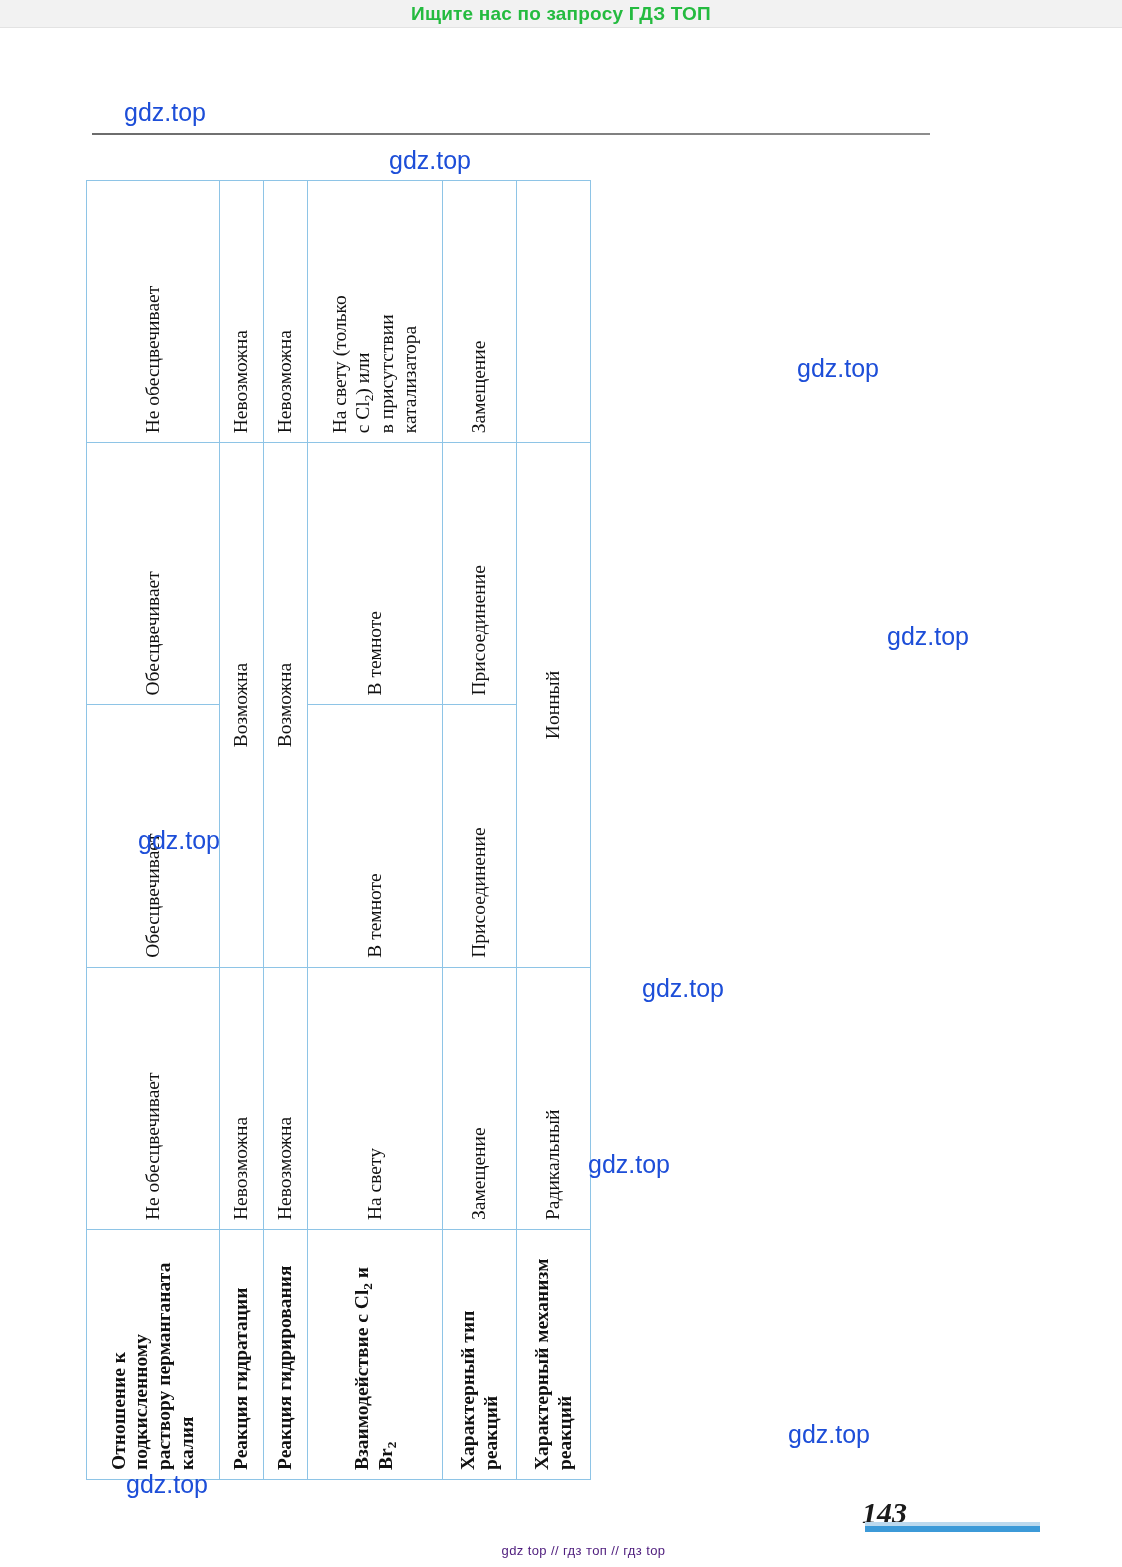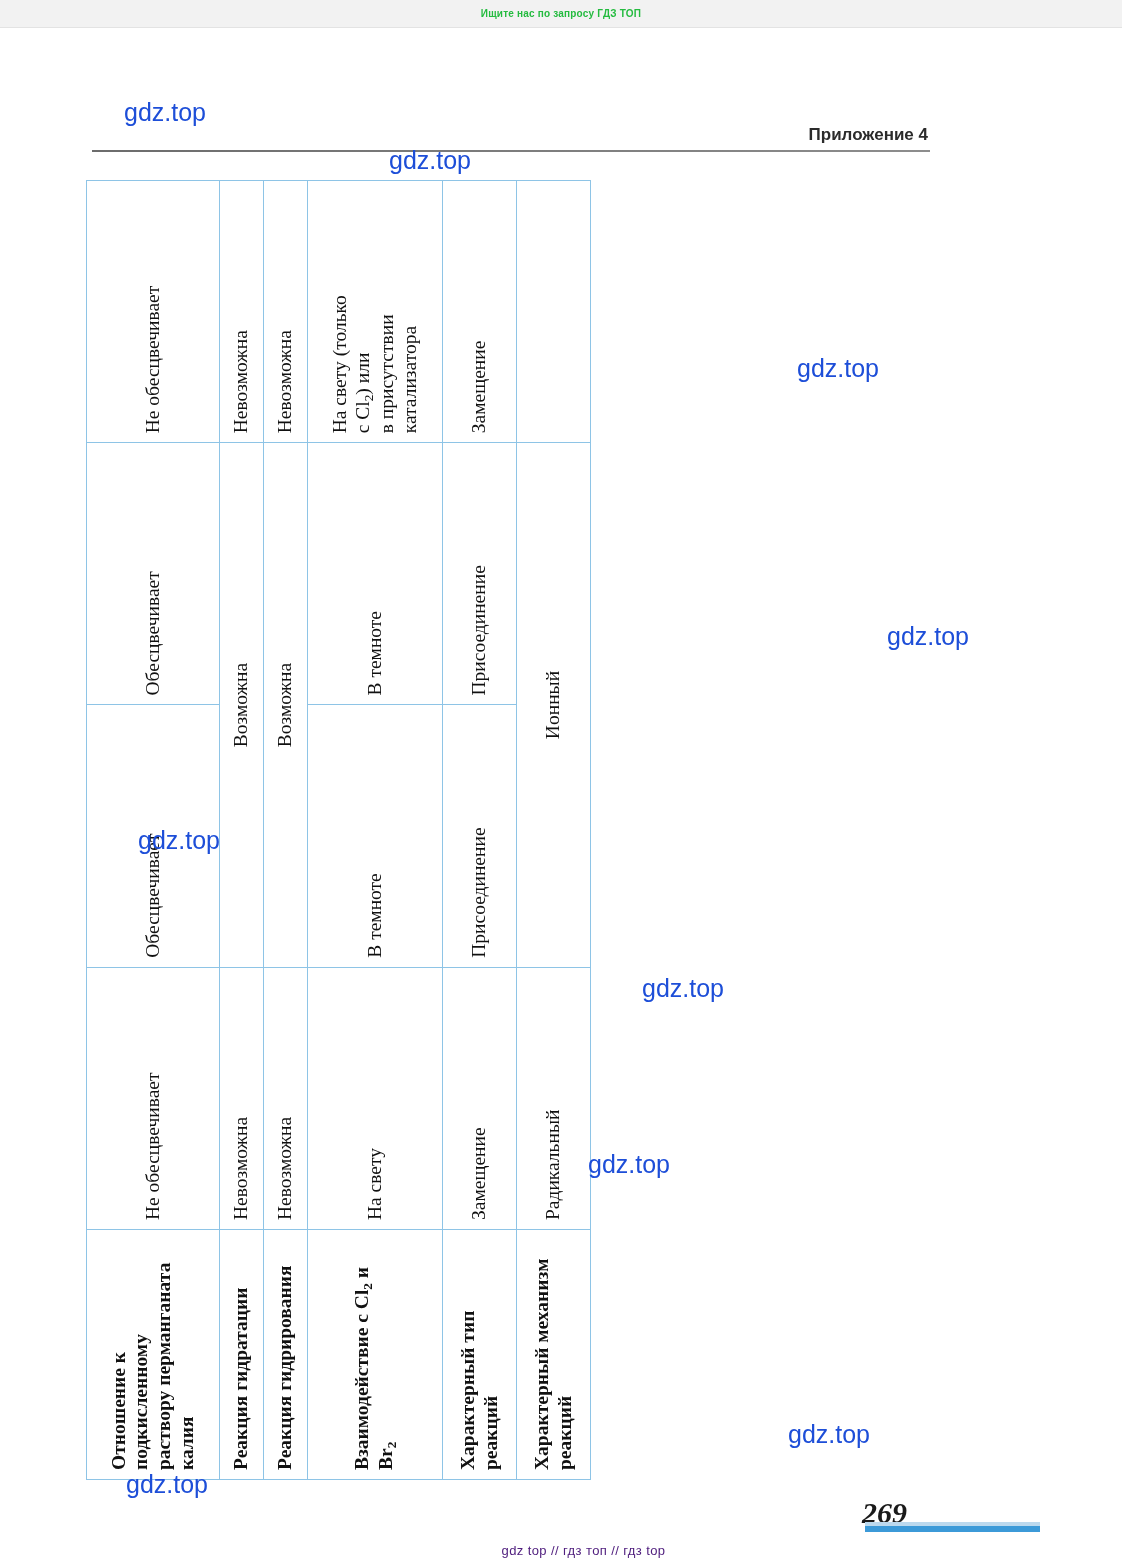--- a/index.html
+++ b/index.html
@@ -14,21 +14,21 @@
 
   
   #promo-banner{
     position:absolute; left:0; top:0; width:1122px; height:28px;
     background:#f2f2f2;
     display:flex; align-items:center; justify-content:center;
     border-bottom:1px solid #e3e3e3;
   }
   #promo-banner .promo-text{
     font-family:"Liberation Sans", sans-serif;
-    font-size:10px; font-weight:600; color:#24bb3f;
+    font-size:19px; font-weight:600; color:#24bb3f;
     letter-spacing:.2px;
   }
 
   
   #page-sheet{
     position:absolute; left:0; top:28px; width:1122px; height:1505px;
     background:#ffffff;
   }
 
   
@@ -125,21 +125,20 @@
 </head>
 <body>
 
 <div id="promo-banner">
   <span class="promo-text">Ищите нас по запросу ГДЗ ТОП</span>
 </div>
 
 <div id="page-sheet">
 
   <div id="running-head">
-    <div class="rh-title">Приложение 4</div>
     <div class="rh-rule"></div>
   </div>
 
   <div id="table-stage">
     <div id="table-rot">
       <table class="comparison">
         <tbody id="table-body">
             <tr>
               <td class="rowhead">Отношение к подкисленному<br>раствору перманганата калия</td>
               <td class="cell">Не обесцвечивает</td>
@@ -178,21 +177,21 @@
               <td class="cell">Радикальный</td>
               <td class="cell center" colspan="2">Ионный</td>
               <td class="cell"></td>
             </tr>
           </tbody>
       </table>
     </div>
   </div>
 
   <div id="page-number-plate">
-    <span class="pn">269</span>
+    <span class="pn">143</span>
     <span class="bar-light"></span>
     <span class="bar-dark"></span>
   </div>
 
   <div id="watermark-layer">
       <span class="watermark" style="left: 124px; top: 70px;">gdz.top</span>
       <span class="watermark" style="left: 389px; top: 118px;">gdz.top</span>
       <span class="watermark" style="left: 797px; top: 326px;">gdz.top</span>
       <span class="watermark" style="left: 887px; top: 594px;">gdz.top</span>
       <span class="watermark" style="left: 138px; top: 798px;">gdz.top</span>

